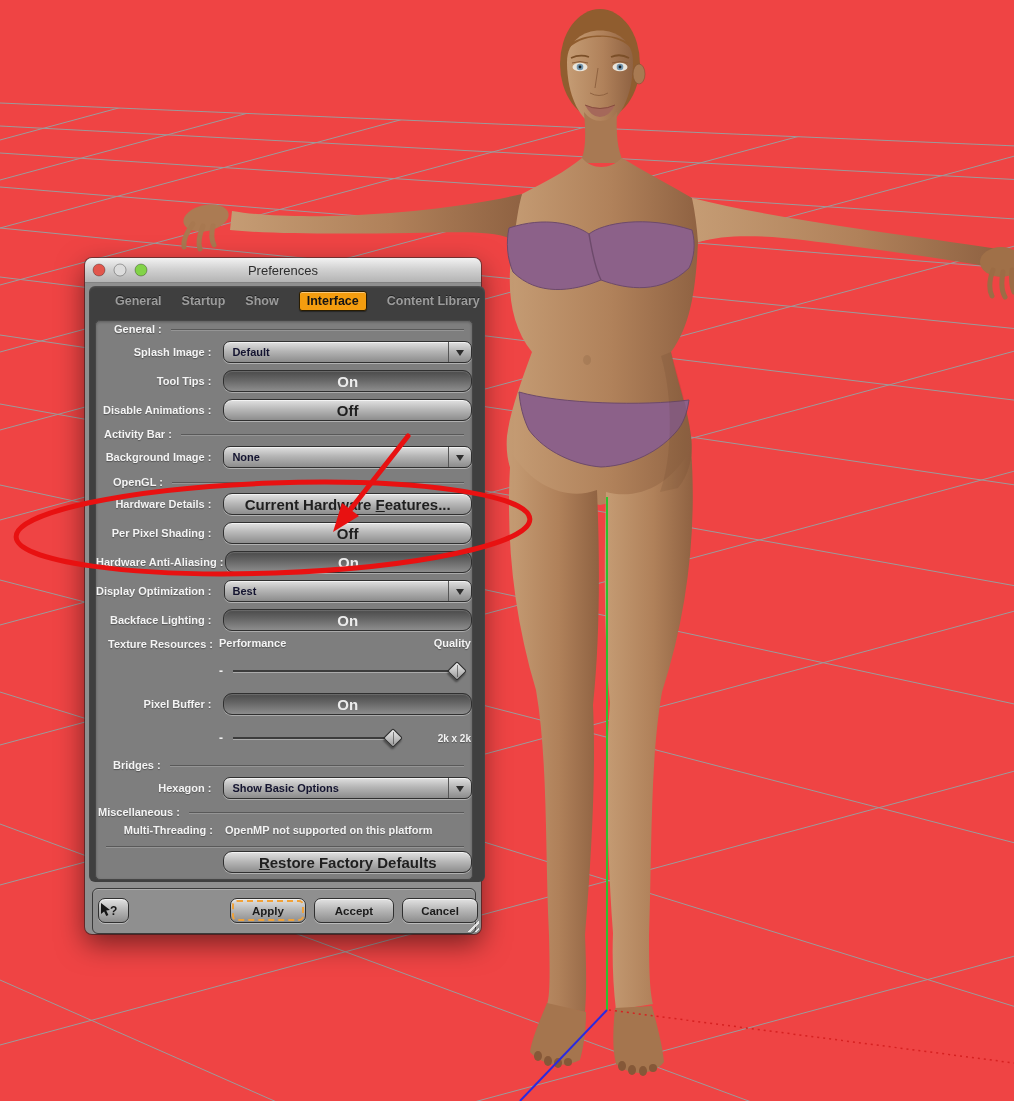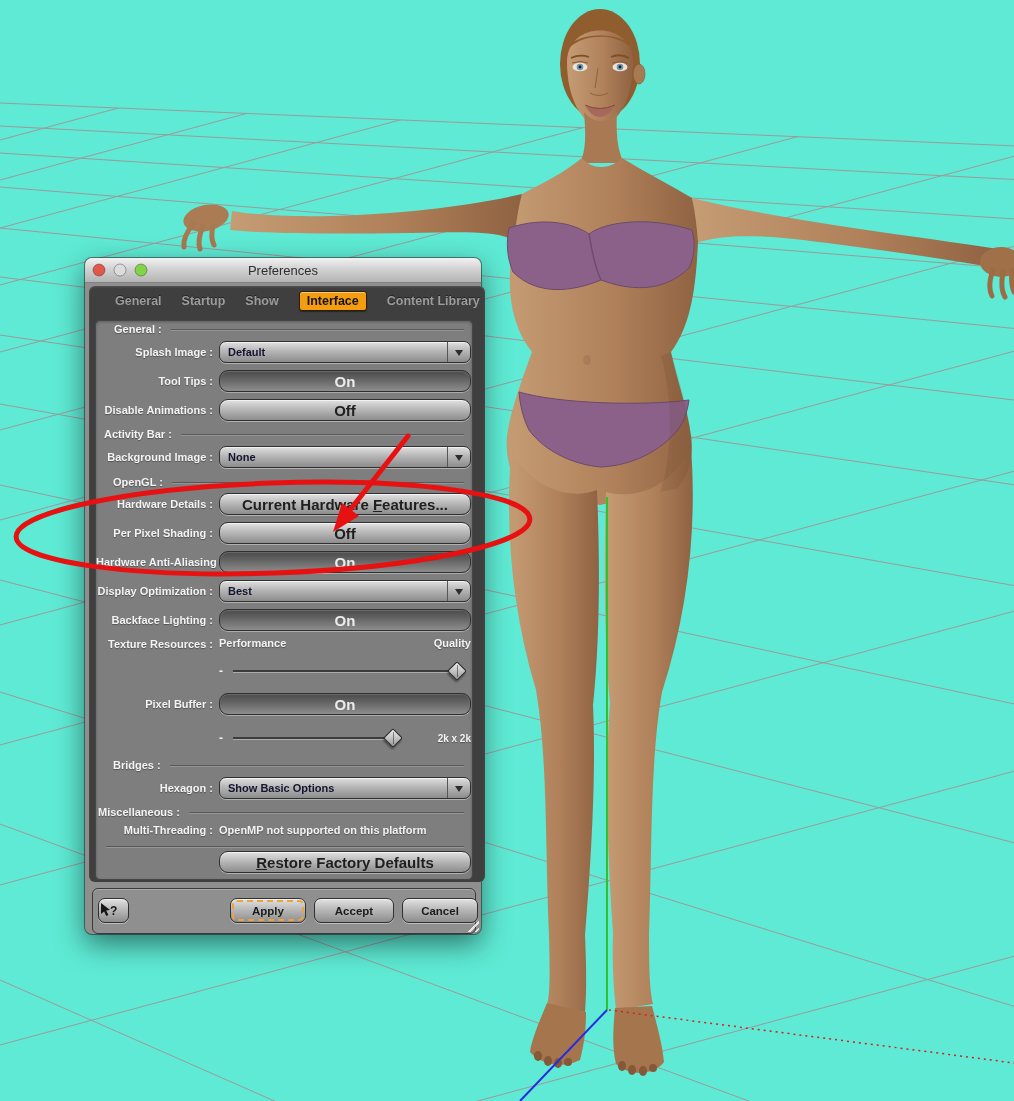--- a/index.html
+++ b/index.html
@@ -30,21 +30,21 @@
   .tab.active{color:#141414;text-shadow:none;border:1px solid #2a1c00;border-radius:3px;
               padding:2px 7px;box-shadow:0 1px 1px rgba(0,0,0,.4),inset 0 1px 0 rgba(255,255,255,.45);}
 
   
   .panel{position:absolute;left:6px;top:34px;width:376px;height:558px;background:#7e7e7e;
          border:1px solid #464646;border-radius:5px;box-shadow:inset 0 1px 3px rgba(0,0,0,.28);}
   .srow{position:absolute;left:0;right:0;height:14px;display:flex;align-items:center;padding-right:8px;box-sizing:border-box;}
   .slabel{font-size:11px;font-weight:700;color:#f4f4f4;text-shadow:0 1px 1px rgba(0,0,0,.35);white-space:nowrap;}
   .sline{flex:1;height:1px;background:#595959;box-shadow:0 1px 0 rgba(255,255,255,.18);margin-left:9px;}
 
-  .row{position:absolute;left:0;right:0;height:22px;display:flex;align-items:center;}
+  .row{position:absolute;left:0;right:0;height:22px;display:flex;align-items:center;gap:6px;}
   .rlabel{width:117px;text-align:right;padding-right:6px;font-size:11px;font-weight:700;color:#f4f4f4;
           text-shadow:0 1px 1px rgba(0,0,0,.35);white-space:nowrap;}
   .ctrl{width:252px;height:22px;box-sizing:border-box;}
 
   .toggle{width:252px;height:22px;border-radius:9px;font-family:inherit;font-size:15px;font-weight:700;
           border:1px solid #303030;cursor:pointer;padding:0;}
   .toggle.on{background:linear-gradient(#4a4a4a,#666 45%,#8d8d8d);color:#ececec;
              box-shadow:inset 0 1px 1px rgba(255,255,255,.18),0 1px 0 rgba(255,255,255,.35);}
   .toggle.off{background:linear-gradient(#e2e2e2,#b9b9b9 45%,#8d8d8d);color:#1f1f1f;
               box-shadow:0 1px 0 rgba(255,255,255,.4),inset 0 1px 0 rgba(255,255,255,.6);}
@@ -84,21 +84,21 @@
   .btn-apply{left:137px;width:76px;outline:2px dashed #f0a23a;outline-offset:-4px;}
   .btn-accept{left:221px;width:80px;}
   .btn-cancel{left:309px;width:76px;}
   .grip{position:absolute;right:2px;bottom:2px;width:14px;height:14px;
         background:repeating-linear-gradient(135deg,transparent 0 3px,rgba(245,245,245,.85) 3px 4.5px);
         clip-path:polygon(100% 0,100% 100%,0 100%);cursor:nwse-resize;}
 </style>
 </head>
 <body>
 
-<div class="stage" style="background: #5eead4;">
+<div class="stage" style="background: #ef4444;">
 
   <svg id="scene" width="1014" height="1101" viewBox="0 0 1014 1101">
     <defs>
       <linearGradient id="sg" x1="0" y1="0" x2="1" y2="0">
         <stop offset="0" stop-color="#c59c74"></stop>
           <stop offset="0.55" stop-color="#b0815a"></stop>
           <stop offset="1" stop-color="#8f6242"></stop>
       </linearGradient>
       <clipPath id="floorclip">
           <polygon points="0,103 1014,146 1014,1101 0,1101"></polygon>

